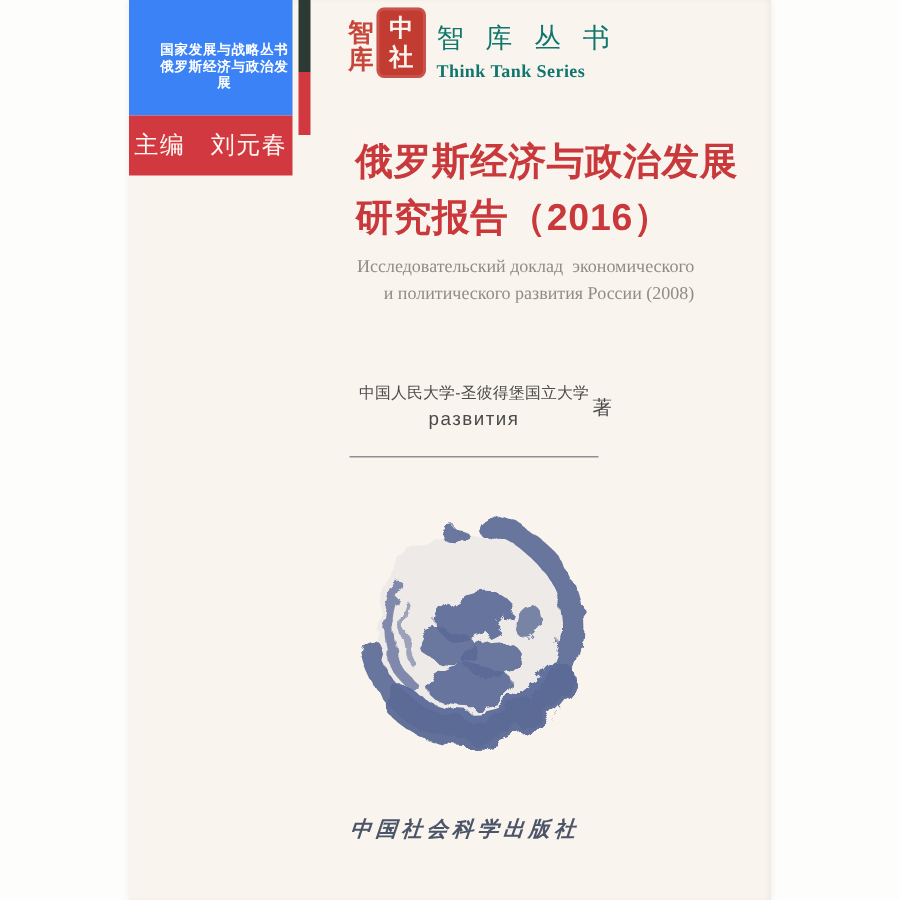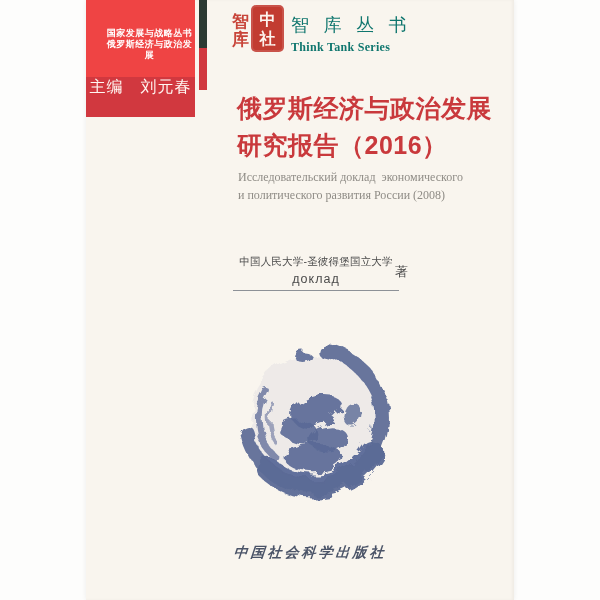--- a/index.html
+++ b/index.html
@@ -5,24 +5,24 @@
   html,body{margin:0;padding:0;}
   body{width:600px;height:600px;background:#fefefe;font-family:"Liberation Sans",sans-serif;}
   .page{position:relative;width:600px;height:600px;background:#fdfdfc;overflow:hidden;}
 
   
   .cover{position:absolute;left:86px;top:0;width:428px;height:600px;background:#f9f5ee;
          box-shadow:0 0 5px rgba(0,0,0,0.07), inset -2px 0 3px rgba(0,0,0,0.04);}
 
   
   .badge{position:absolute;left:0;top:0;width:109px;}
-  .badge-green{height:61px;background:#ef4444;display:flex;flex-direction:column;justify-content:flex-end;
+  .badge-green{height:61px;background:#3b82f6;display:flex;flex-direction:column;justify-content:flex-end;
                padding-bottom:16px;text-align:center;padding-left:18px;}
   .badge-line{color:#ffffff;font-size:9px;font-weight:bold;line-height:11px;letter-spacing:0.5px;}
-  .badge-red{height:40px;background:#d1383f;display:flex;align-items:flex-start;justify-content:center;}
+  .badge-red{height:40px;background:#d1383f;display:flex;align-items:center;justify-content:center;}
   .badge-editor{color:#fff7f2;font-size:16px;letter-spacing:1px;font-family:"Liberation Serif",serif;}
   .badge-strip{position:absolute;left:113px;top:0;width:8px;}
   .strip-green{height:48px;background:#2c3a33;}
   .strip-red{height:42px;background:#d1383f;}
 
   
   .logo{position:absolute;left:146px;top:5px;display:flex;align-items:flex-start;}
   .seal-outline{display:flex;flex-direction:column;margin-top:8px;color:#c8453a;font-weight:bold;
                 font-size:17px;line-height:18px;font-family:"Liberation Serif",serif;}
   .seal-solid{width:33px;height:47px;margin-left:2px;background:#c23c31;border-radius:5px;color:#fdf4ee;
@@ -33,25 +33,25 @@
   .logo-en{font-size:12px;font-weight:bold;font-family:"Liberation Serif",serif;margin-top:3px;letter-spacing:0.3px;}
 
   
   .title{position:absolute;left:151px;top:90px;margin:0;font-size:25px;line-height:37px;
          color:#c9393c;font-weight:bold;letter-spacing:0.5px;}
   .title-line{display:block;white-space:pre;}
 
   
   .subtitle{position:absolute;left:152px;top:168px;color:#8f8c86;font-size:12px;line-height:18px;
             font-family:"Liberation Serif",serif;font-weight:500;}
-  .sub-line{white-space:pre;}
+  .sub-line{white-space:pre;text-align:right;}
 
   
   .author{position:absolute;left:147px;top:255px;width:166px;text-align:center;color:#4a4a4a;
-          border-bottom:1px solid #8d9197;padding-bottom:4px;}
+          border-bottom:1px solid #8d9197;padding-bottom:18px;}
   .author-line1{font-size:10.5px;letter-spacing:0.2px;white-space:pre;}
   .author-line2{font-size:12.5px;margin-top:3px;letter-spacing:1px;}
   .author-role{position:absolute;left:309px;top:263px;font-size:13px;color:#4a4a4a;}
 
   
   .globe{position:absolute;left:132px;top:323px;width:190px;height:190px;}
 
   
   .publisher{position:absolute;left:20px;right:0;top:544px;text-align:center;font-size:14px;
              letter-spacing:3px;color:#4b5468;font-family:"Liberation Serif",serif;
@@ -97,21 +97,21 @@
       <span class="title-line">研究报告（2016）</span>
     </h1>
 
     <div class="subtitle">
       <div class="sub-line">Исследовательский доклад  экономического</div>
       <div class="sub-line">и политического развития России (2008)</div>
     </div>
 
     <div class="author">
       <div class="author-line1">中国人民大学-圣彼得堡国立大学</div>
-      <div class="author-line2">доклад</div>
+      <div class="author-line2">развития</div>
     </div>
     <div class="author-role">著</div>
 
     <svg class="globe" viewBox="0 0 200 200" xmlns="http://www.w3.org/2000/svg" aria-hidden="true">
       <filter id="inkf" x="-25%" y="-25%" width="150%" height="150%">
         <feTurbulence type="fractalNoise" baseFrequency="0.05" numOctaves="4" seed="11" result="n"></feTurbulence>
         <feDisplacementMap in="SourceGraphic" in2="n" scale="16"></feDisplacementMap>
       </filter>
       <g filter="url(#inkf)" stroke="#5b6a96" fill="none" stroke-linecap="round">
         <path d="M 112 29 A 72 72 0 1 1 30 115" stroke-width="15" opacity="0.92"></path>

